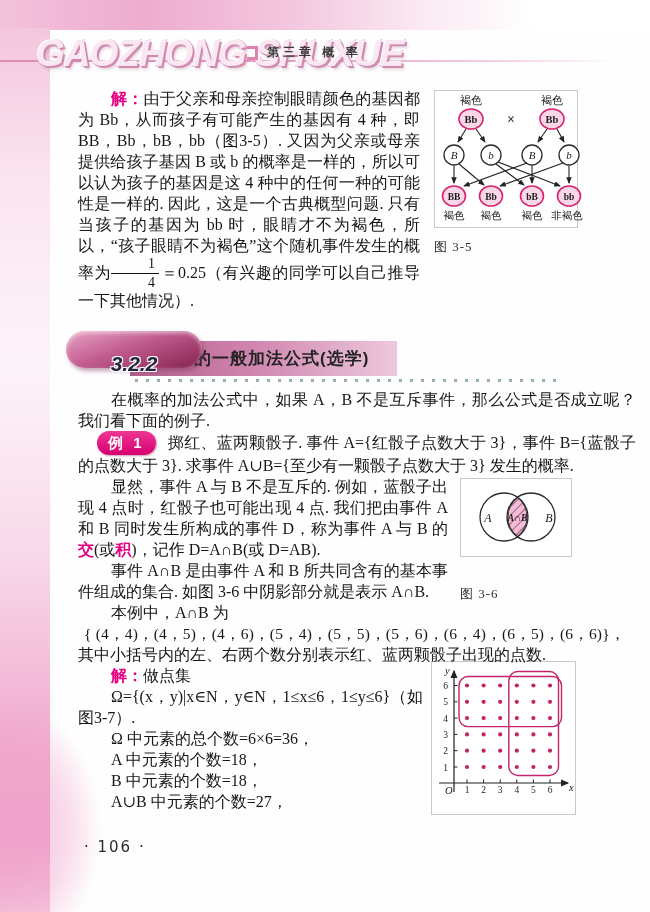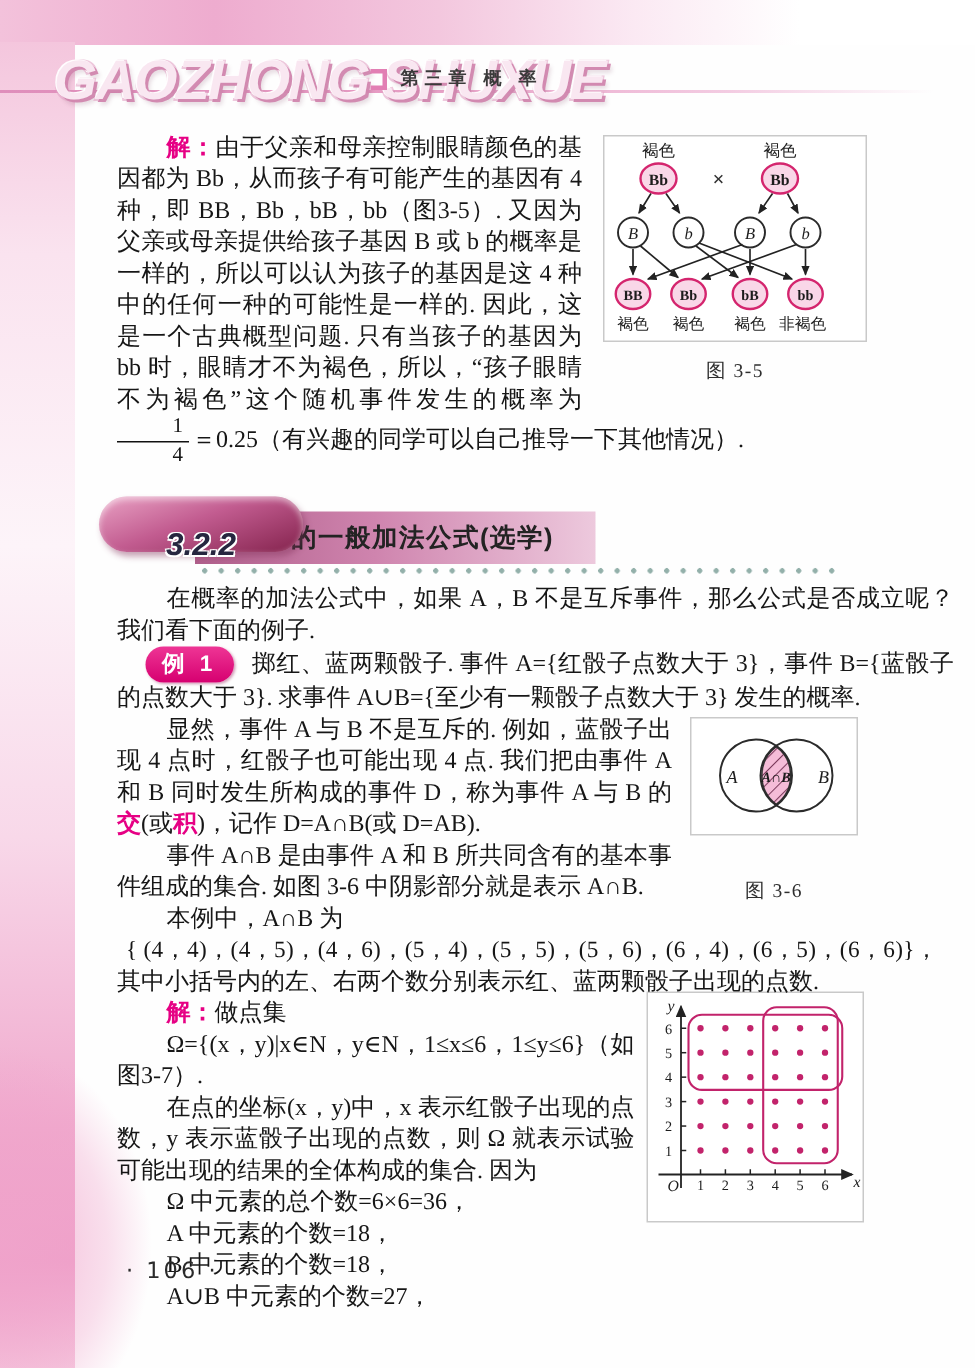--- a/index.html
+++ b/index.html
@@ -29,22 +29,22 @@
   
   .content{position:absolute;left:78px;top:88px;width:558px;font-size:16px;line-height:21px;text-align:justify;}
   p{margin:0;}
   .indent{text-indent:33px;}
   .mg{color:#e60084;font-weight:bold;}
   .frac{display:inline-block;vertical-align:-9px;text-align:center;font-size:14px;line-height:1;margin-right:2px;}
   .frac .fn{display:block;border-bottom:1px solid #111;padding:1px 4px 2px;}
   .frac .fd{display:block;padding-top:2px;}
   
   .figbox{border:1px solid #c9c9c9;background:#fff;}
-  .figcap{text-align:center;font-size:13px;color:#2e2e2e;letter-spacing:1px;}
-  .fig35-wrap{float:right;width:176px;margin:2px 58px 6px 14px;}
+  .figcap{font-size:13px;color:#2e2e2e;letter-spacing:1px;}
+  .fig35-wrap{float:right;width:144px;margin:2px 58px 6px 14px;}
   .fig35-wrap .figbox{height:136px;}
   .fig35-wrap .figcap{margin-top:8px;}
   .fig36-wrap{float:right;width:112px;margin:2px 64px 0 12px;}
   .fig36-wrap .figbox{height:77px;}
   .fig36-wrap .figcap{margin-top:26px;}
   .fig37-wrap{float:right;width:145px;margin:-4px 60px 0 8px;}
   .fig37-wrap .figbox{height:152px;}
   .fig37-wrap .figcap{margin-top:20px;}
   
   .section-banner{position:relative;height:50px;margin:20px 0 8px -12px;}
@@ -259,21 +259,20 @@
               <circle cx="118" cy="72.4" r="2.1" fill="#c2236b"></circle>
               <circle cx="118" cy="56.099999999999994" r="2.1" fill="#c2236b"></circle>
               <circle cx="118" cy="39.8" r="2.1" fill="#c2236b"></circle>
               <circle cx="118" cy="23.5" r="2.1" fill="#c2236b"></circle>
             </g>
         </svg>
       </div>
     </div>
     <p class="indent"><span class="mg">解：</span><span>做点集</span></p>
     <p class="omega-line">Ω={(x，y)|x∈N，y∈N，1≤x≤6，1≤y≤6}（如图3-7）.</p>
-    <p class="indent">在点的坐标(x，y)中，x 表示红骰子出现的点数，y 表示蓝骰子出现的点数，则 Ω 就表示试验可能出现的结果的全体构成的集合. 因为</p>
     <p class="count-line">Ω 中元素的总个数=6×6=36，</p>
     <p class="count-line">A 中元素的个数=18，</p>
     <p class="count-line">B 中元素的个数=18，</p>
     <p class="count-line">A∪B 中元素的个数=27，</p>
   </div>
 
 </div>
 
 <div class="page-number">·  106  ·</div>
 

